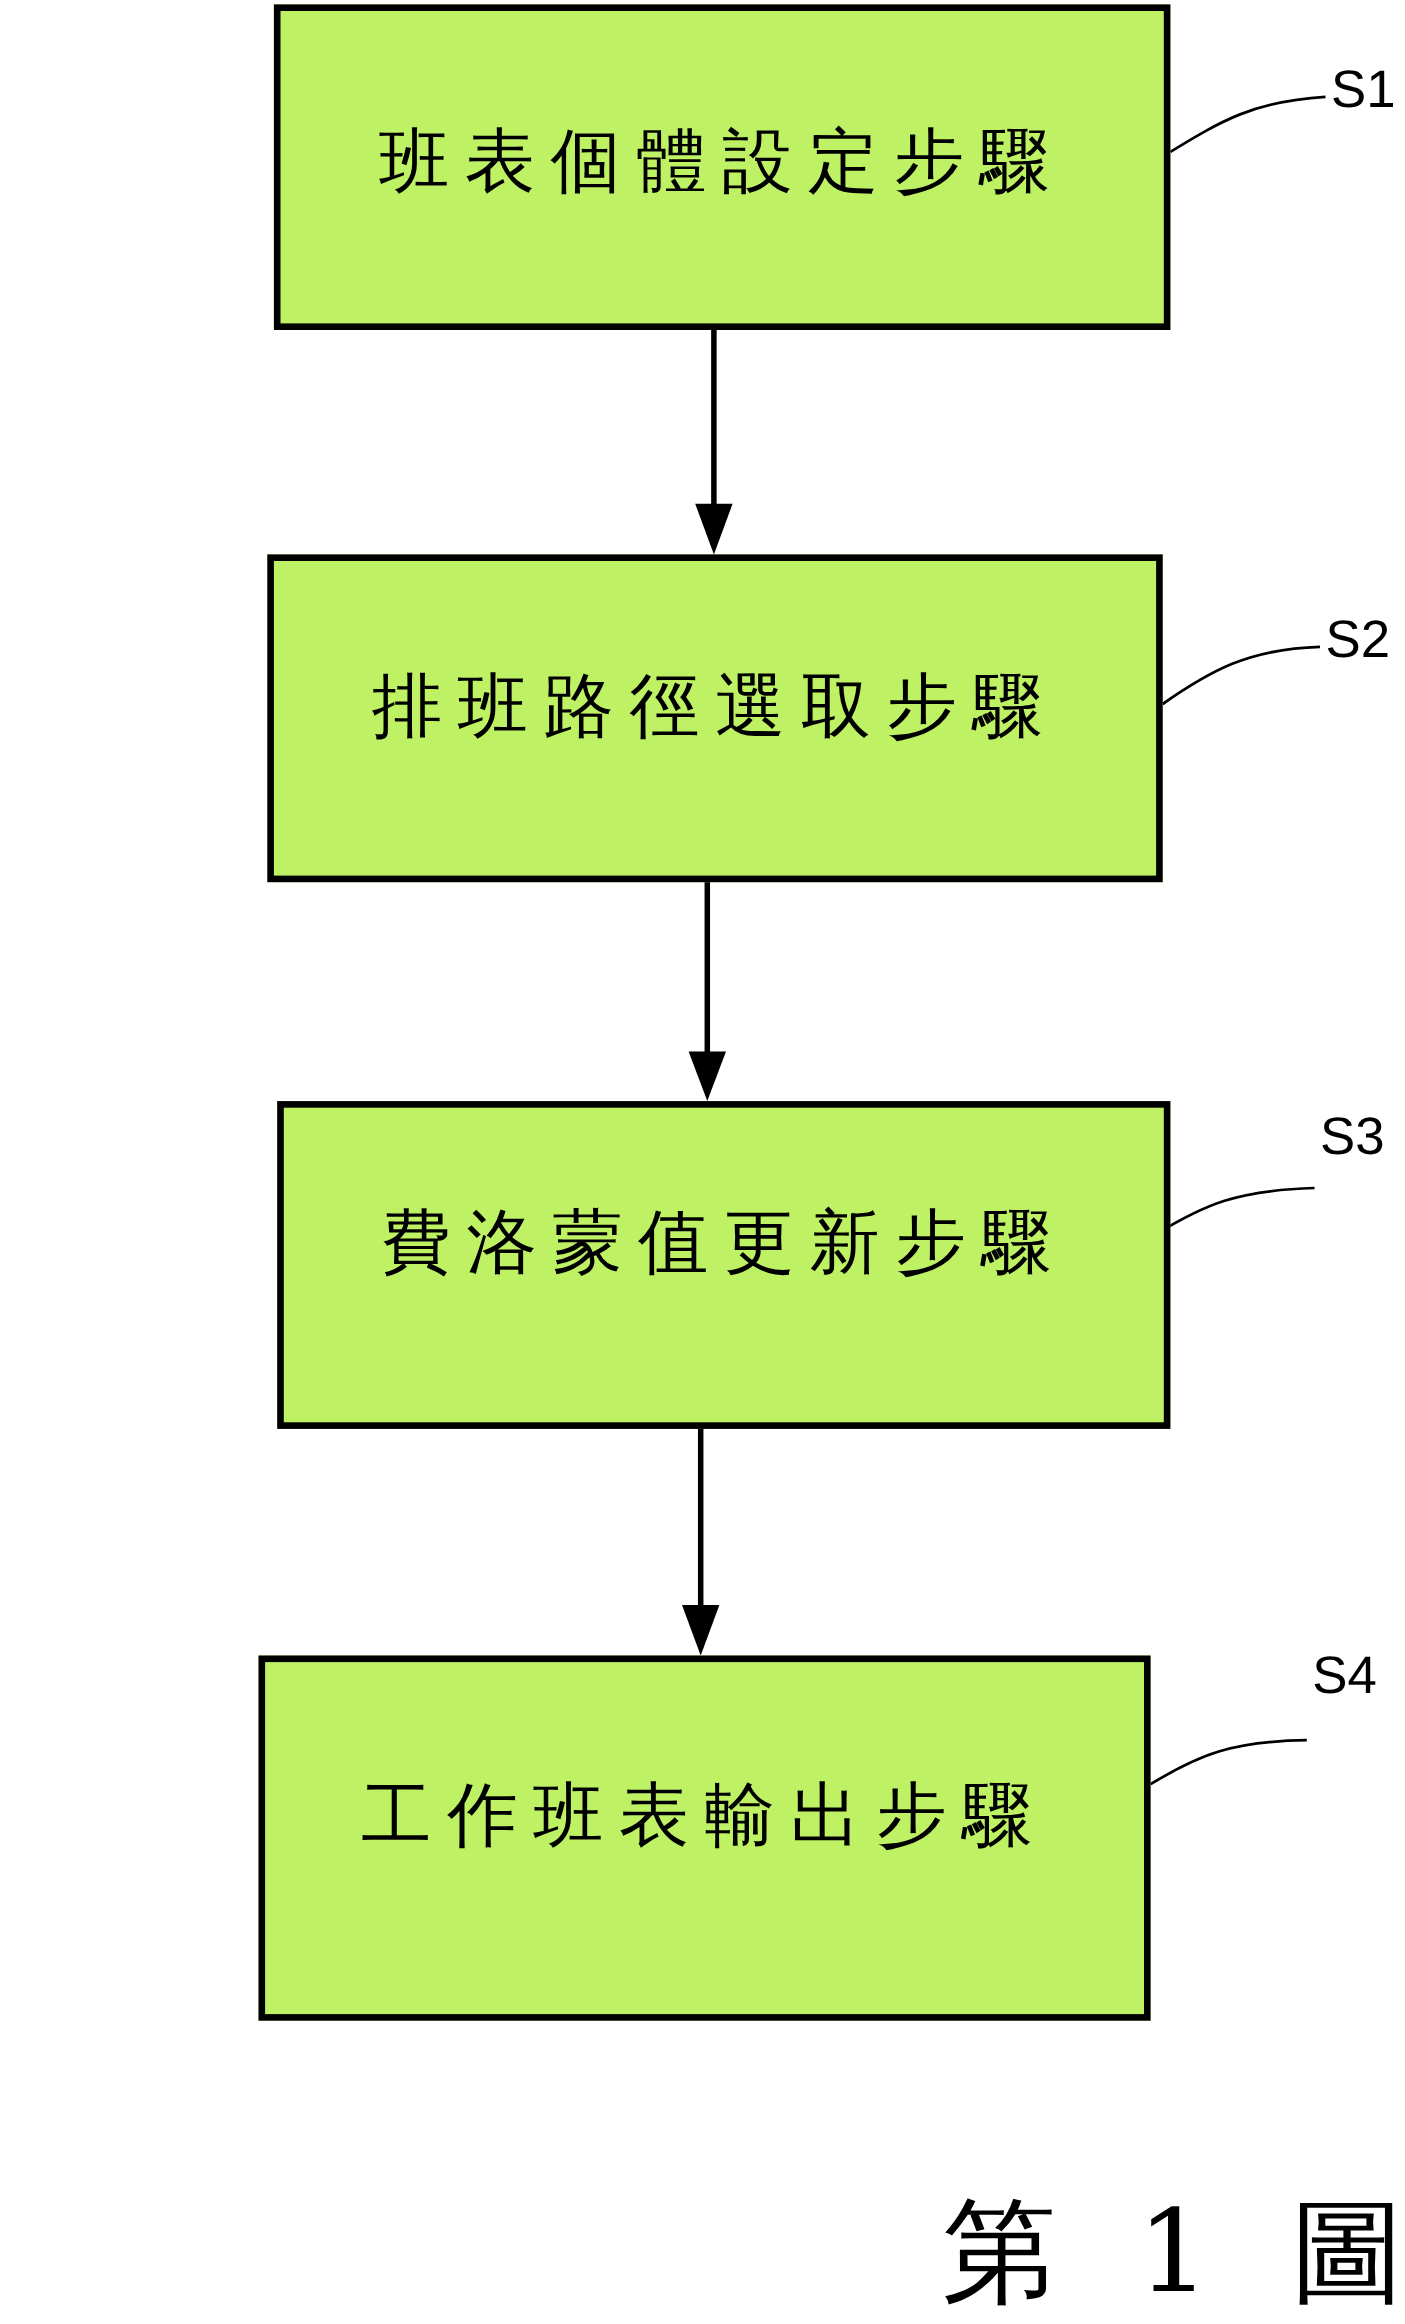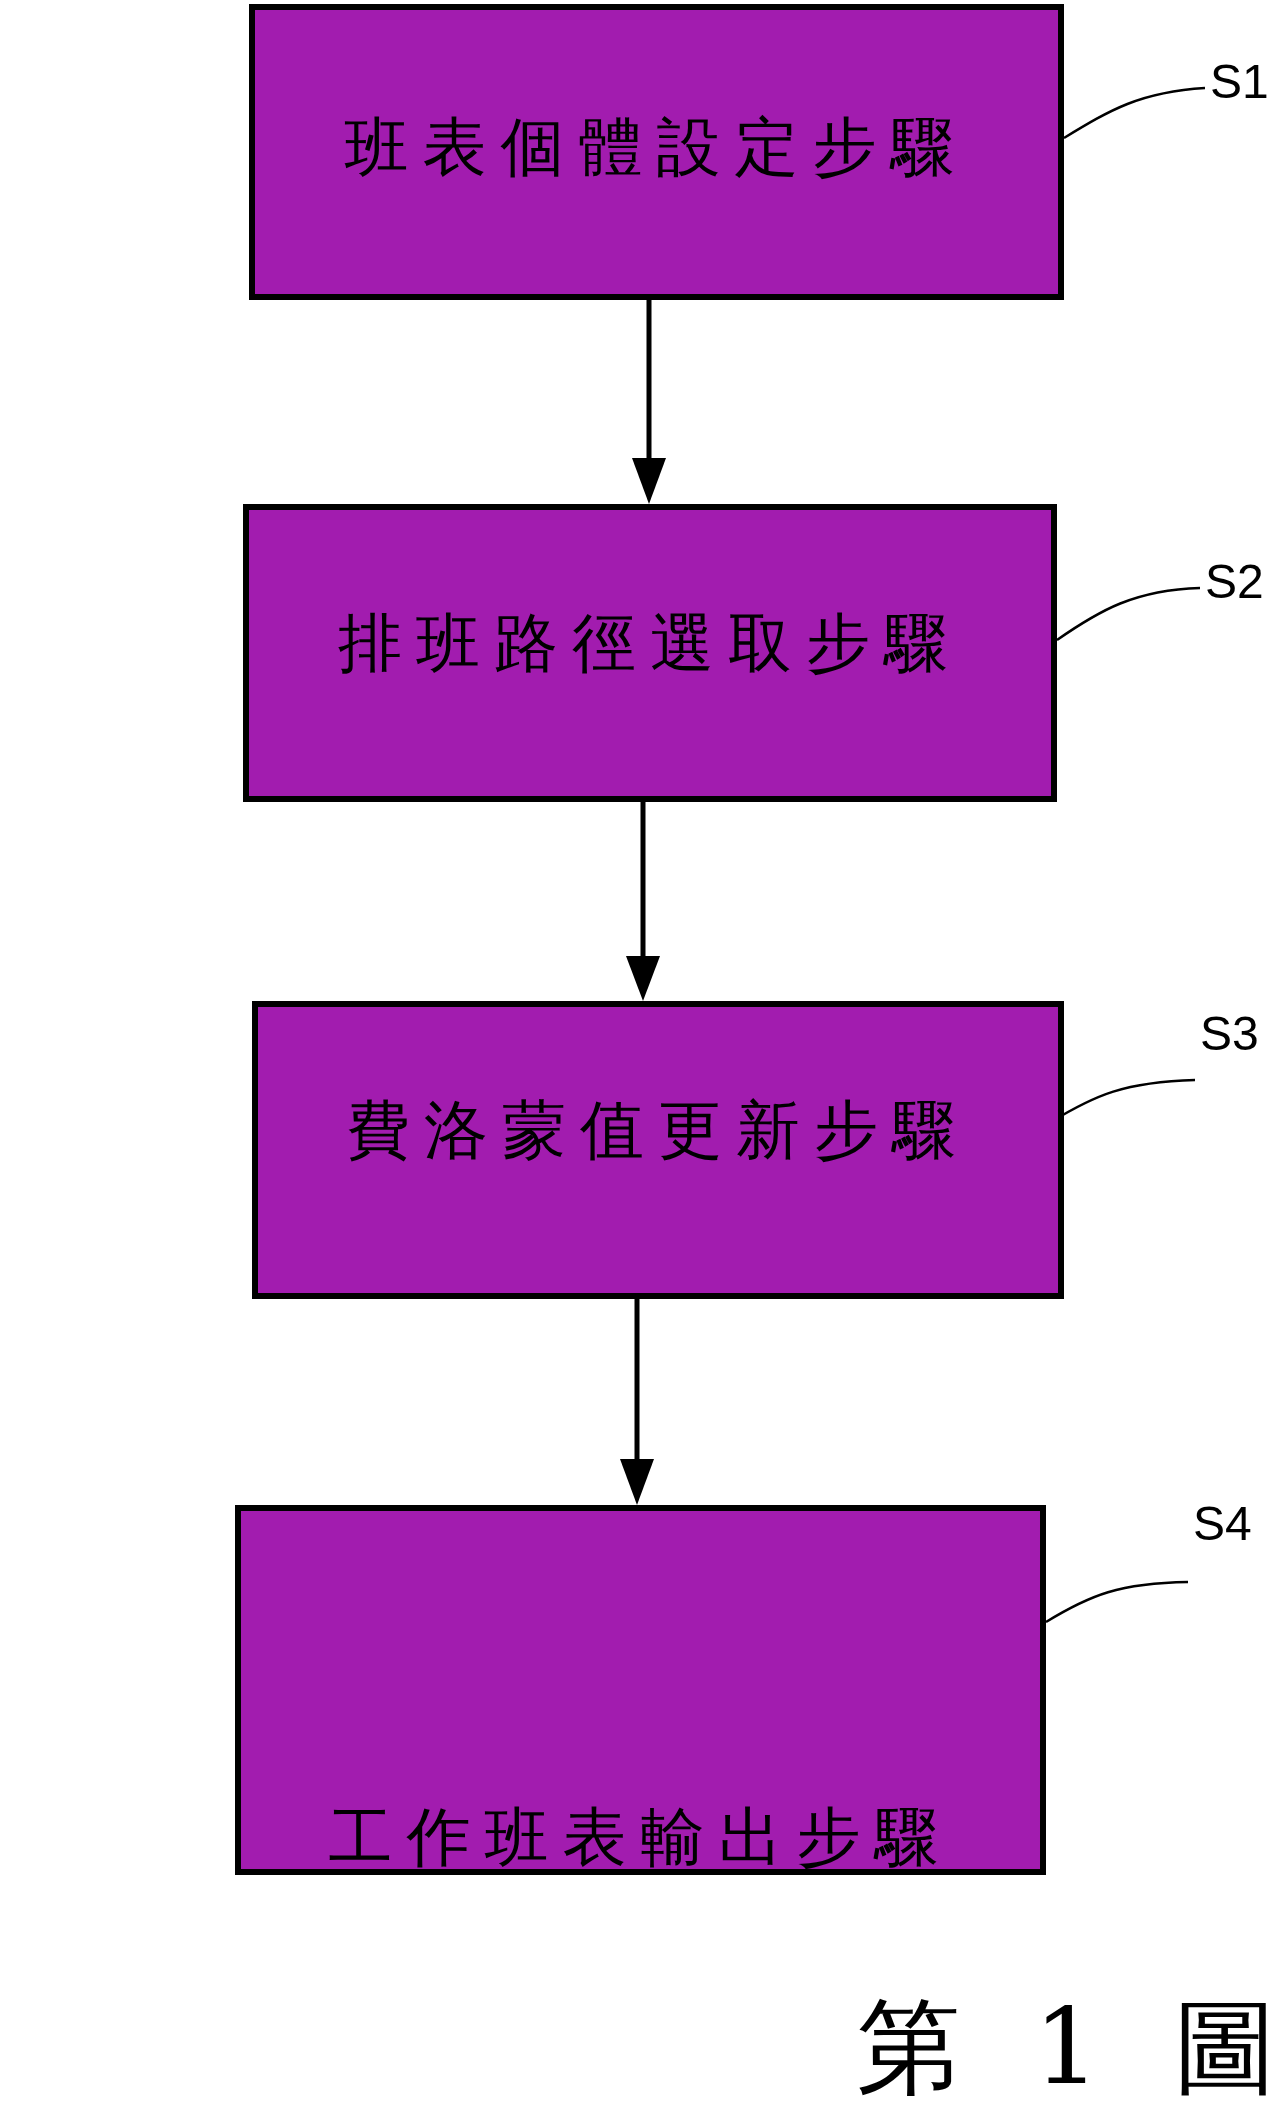--- a/index.html
+++ b/index.html
@@ -1,19 +1,19 @@
 <!DOCTYPE html>
 <html><head>
 <meta charset="utf-8">
 <style>
   html, body { margin:0; padding:0; background:#ffffff; }
   body { width:1277px; height:2113px; position:relative; overflow:hidden;
          font-family:"DejaVu Serif", serif; color:#000; }
   svg#diagram { position:absolute; left:0; top:0; }
-  .box { position:absolute; border:6px solid #000; box-sizing:border-box; background:#a21caf;
+  .box { position:absolute; border:6px solid #000; box-sizing:border-box; background:#bef264;
          display:flex; align-items:center; justify-content:center; }
   .box-label { font-family:"DejaVu Serif","Liberation Serif", serif; font-size:64px;
                letter-spacing:14px; white-space:nowrap; line-height:1; }
   .step-id { position:absolute; font-family:Liberation Sans, sans-serif;
              font-size:48px; line-height:1; }
   .caption { position:absolute; left:0; width:1277px; top:1995px; text-align:right;
              font-family:"DejaVu Serif","Liberation Serif", serif; font-size:104px;
              letter-spacing:0; line-height:1; word-spacing:40px; }
 </style>
 </head>
@@ -42,21 +42,21 @@
 
 <div class="box" style="left:249px; top:4px; width:815px; height:296px;">
   <span class="box-label" style="margin-top:-10px;">班表個體設定步驟</span>
 </div>
 <div class="box" style="left:243px; top:504px; width:814px; height:298px;">
   <span class="box-label" style="margin-top:-20px;">排班路徑選取步驟</span>
 </div>
 <div class="box" style="left:252px; top:1001px; width:812px; height:298px;">
   <span class="box-label" style="margin-top:-40px;">費洛蒙值更新步驟</span>
 </div>
-<div class="box" style="left:235px; top:1505px; width:811px; height:370px;align-items:flex-end;">
+<div class="box" style="left:235px; top:1505px; width:811px; height:332px;">
   <span class="box-label" style="margin-top:-40px;">工作班表輸出步驟</span>
 </div>
 
 <span class="step-id" style="left:1210px; top:58px;">S1</span>
 <span class="step-id" style="left:1205px; top:558px;">S2</span>
 <span class="step-id" style="left:1200px; top:1010px;">S3</span>
 <span class="step-id" style="left:1193px; top:1500px;">S4</span>
 
 <div class="caption">第 1 圖</div>
 

